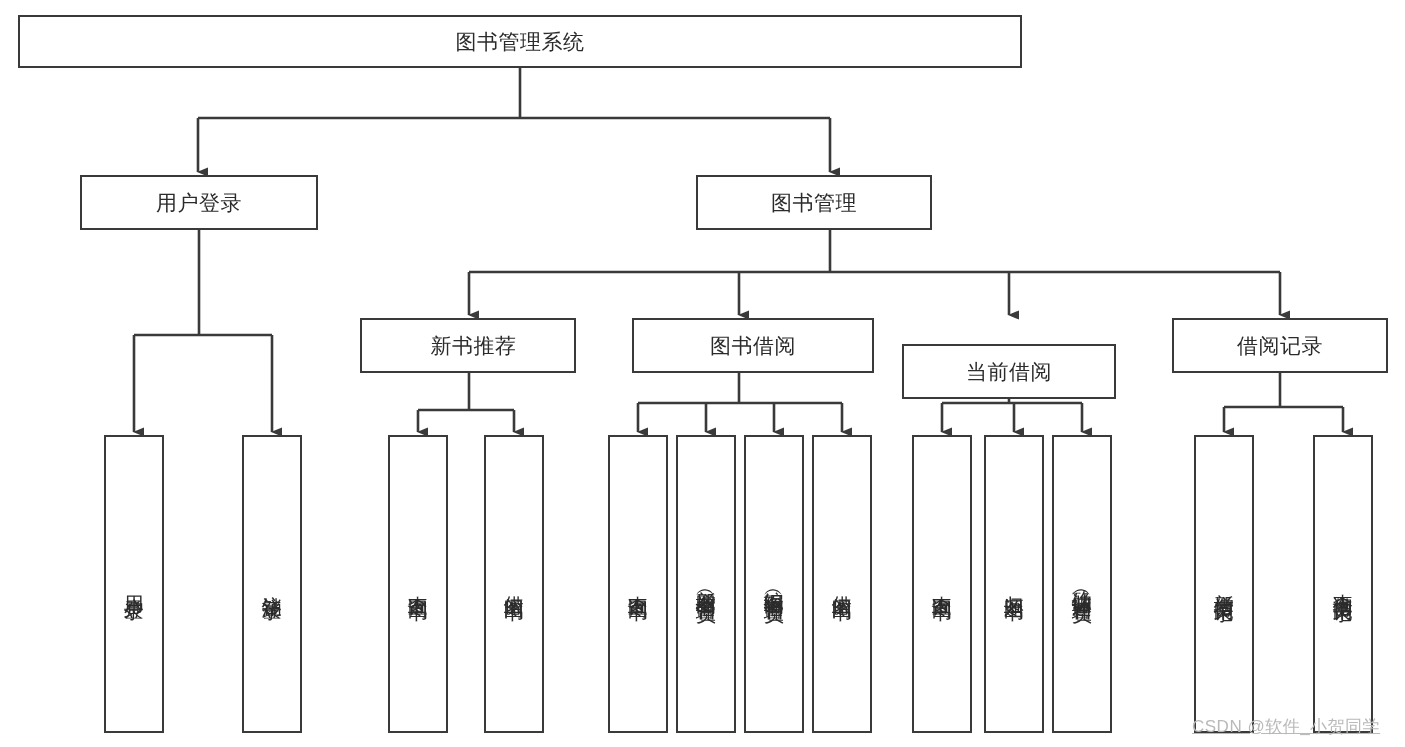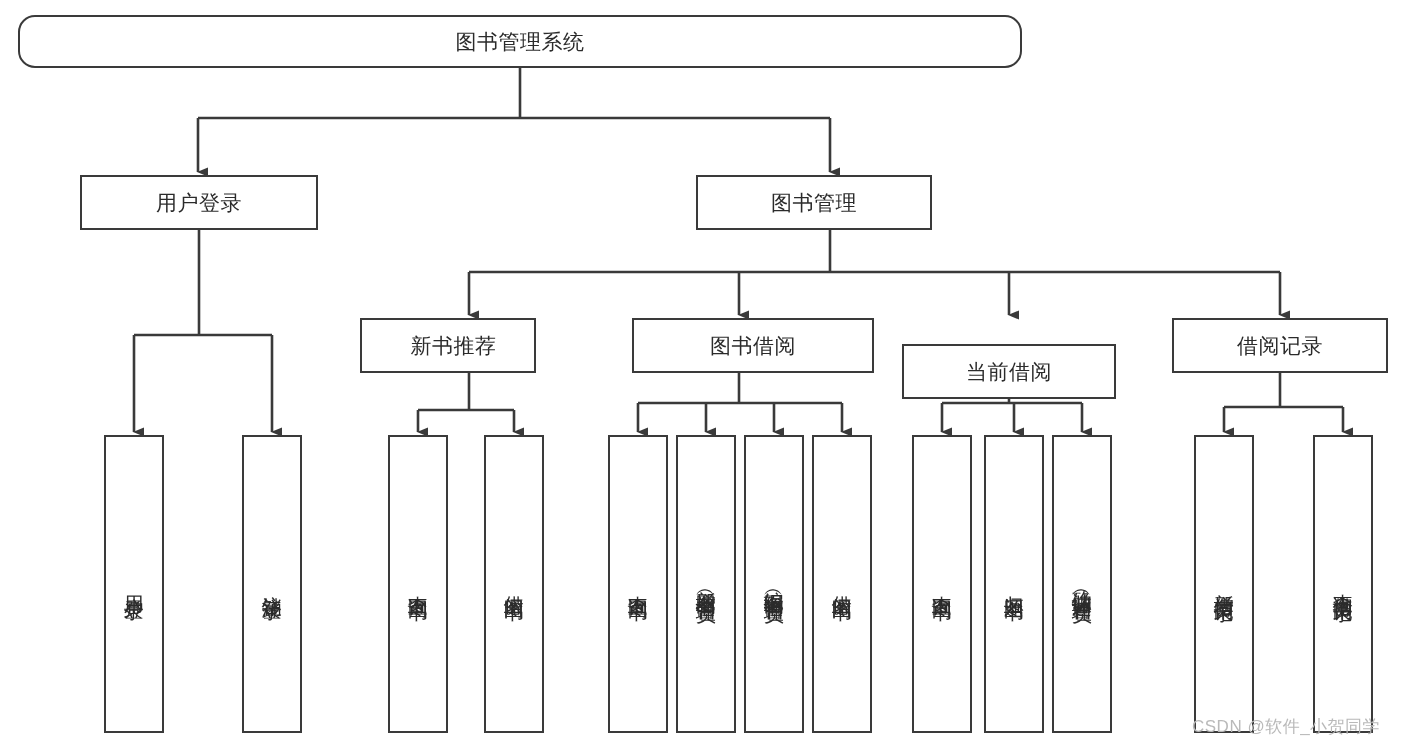--- a/index.html
+++ b/index.html
@@ -107,26 +107,26 @@
       <path d="M1014,403 L1014,432" marker-end="url(#arrow)"></path>
       <path d="M1082,403 L1082,432" marker-end="url(#arrow)"></path>
 
       <path d="M1280,373 L1280,407"></path>
       <path d="M1224,407 L1343,407"></path>
       <path d="M1224,407 L1224,432" marker-end="url(#arrow)"></path>
       <path d="M1343,407 L1343,432" marker-end="url(#arrow)"></path>
     </g>
   </svg>
 
-  <div class="node horiz" style="left: 18px; top: 15px; width: 1004px; height: 53px; border-radius: 17px;">图书管理系统</div>
+  <div class="node horiz" style="left: 18px; top: 15px; width: 1004px; height: 53px;">图书管理系统</div>
 
   <div class="node horiz" style="left: 80px; top: 175px; width: 238px; height: 55px;">用户登录</div>
   <div class="node horiz" style="left: 696px; top: 175px; width: 236px; height: 55px;">图书管理</div>
 
-  <div class="node horiz" style="left: 360px; top: 318px; width: 176px; height: 55px; padding-left: 11px;">新书推荐</div>
+  <div class="node horiz" style="left: 360px; top: 318px; width: 216px; height: 55px; padding-left: 11px;">新书推荐</div>
   <div class="node horiz" style="left: 632px; top: 318px; width: 242px; height: 55px;">图书借阅</div>
   <div class="node horiz" style="left: 902px; top: 318px; width: 214px; height: 55px; margin-top: 26px;">当前借阅</div>
   <div class="node horiz" style="left: 1172px; top: 318px; width: 216px; height: 55px;">借阅记录</div>
 
   <div class="node vert" style="left: 104px; top: 435px; width: 60px; height: 298px;">
       <span>用户登录</span>
     </div>
   <div class="node vert" style="left: 242px; top: 435px; width: 60px; height: 298px;">
       <span>注销登录</span>
     </div>
@@ -157,15 +157,15 @@
   <div class="node vert" style="left: 1052px; top: 435px; width: 60px; height: 298px;">
       <span>确认归还（管理员）</span>
     </div>
   <div class="node vert" style="left: 1194px; top: 435px; width: 60px; height: 298px;">
       <span>新增借阅记录</span>
     </div>
   <div class="node vert" style="left: 1313px; top: 435px; width: 60px; height: 298px;">
       <span>查询借阅记录</span>
     </div>
 
-  <div class="watermark" style="left: 1192px; top: 715px; color: rgb(185, 185, 185);">CSDN @软件_小贺同学</div>
+  <div class="watermark" style="left: 1192px; top: 715px; color: rgb(185, 185, 185); text-decoration: underline;">CSDN @软件_小贺同学</div>
 
 </div>
 
 </body></html>

